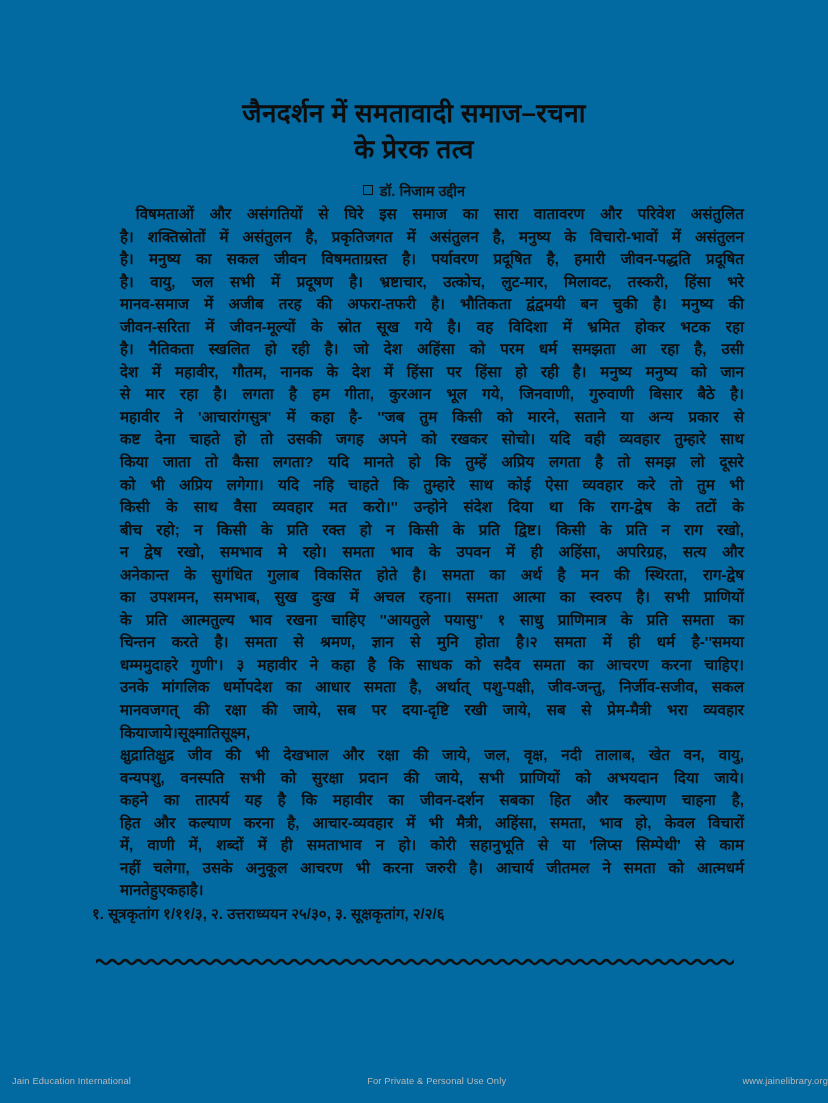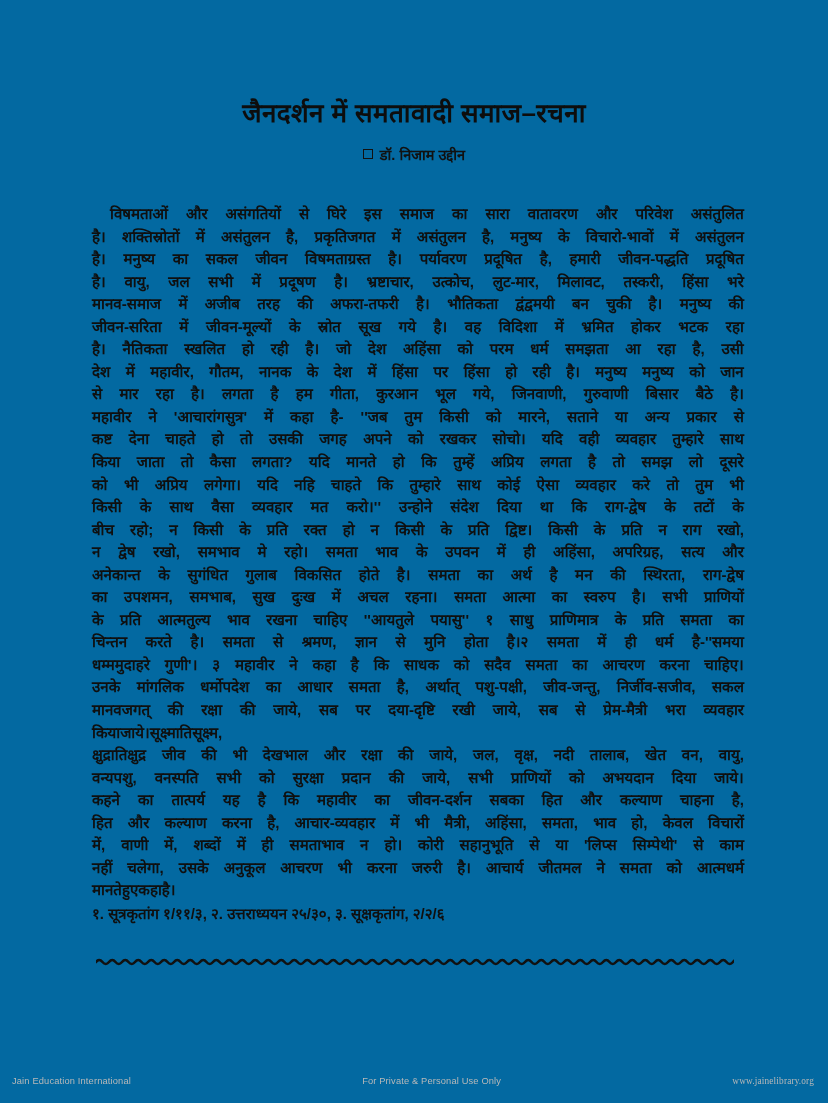--- a/index.html
+++ b/index.html
@@ -68,20 +68,21 @@
     display: flex;
     justify-content: space-between;
     font-size: 15.1px;
     font-weight: 700;
     color: #0f0f0f;
     line-height: 1.0;
     height: 22.55px;
     white-space: nowrap;
     align-items: baseline;
     letter-spacing: 0px;
+    margin-left: 28px;
   }
   .para-line.no-justify {
     justify-content: flex-start;
   }
   .para-line .w {
     display: inline-block;
   }
 
   
   .footnote-refs {
@@ -136,29 +137,30 @@
     top: 1076px;
     display: flex;
     align-items: center;
     font-size: 9.3px;
     color: #b9b9b9;
     font-family: "Liberation Sans", "DejaVu Sans", sans-serif;
     letter-spacing: 0.15px;
   }
   .credit-left  { margin-left: 12px; flex: 0 0 auto; text-align: center; }
   .credit-mid   { flex: 1 1 auto; text-align: center; }
-  .credit-right { margin-right: 14px; flex: 0 0 auto; font-family: Liberation Serif, serif; }
+  .credit-right { flex: 0 0 auto; }
 </style>
 </head>
 <body>
 
 <div id="page">
 
   <div class="title-block">
     <div class="title-line">जैनदर्शन में समतावादी समाज–रचना</div>
+    <div class="title-line">के प्रेरक तत्व</div>
     <div class="byline">
       <span class="byline-bullet"></span>
       <span>डॉ. निजाम उद्दीन</span>
     </div>
   </div>
 
   <div class="body-block" id="body-block">
       <div class="para-line">
         <span class="lead-gap"></span>
         <span class="w">विषमताओं</span>

